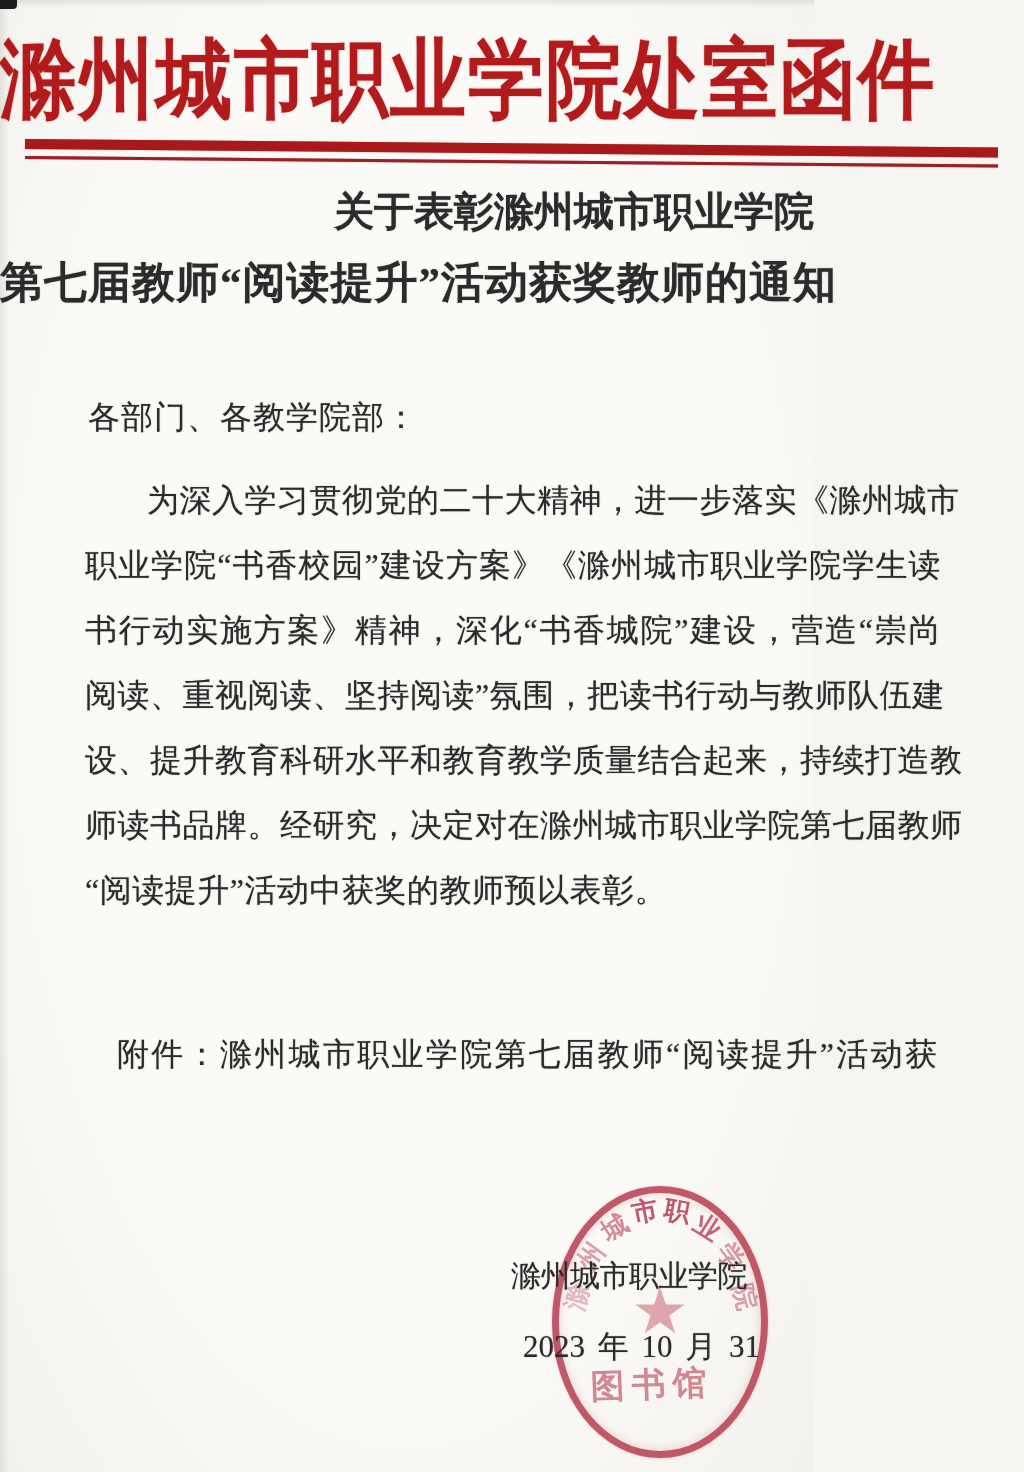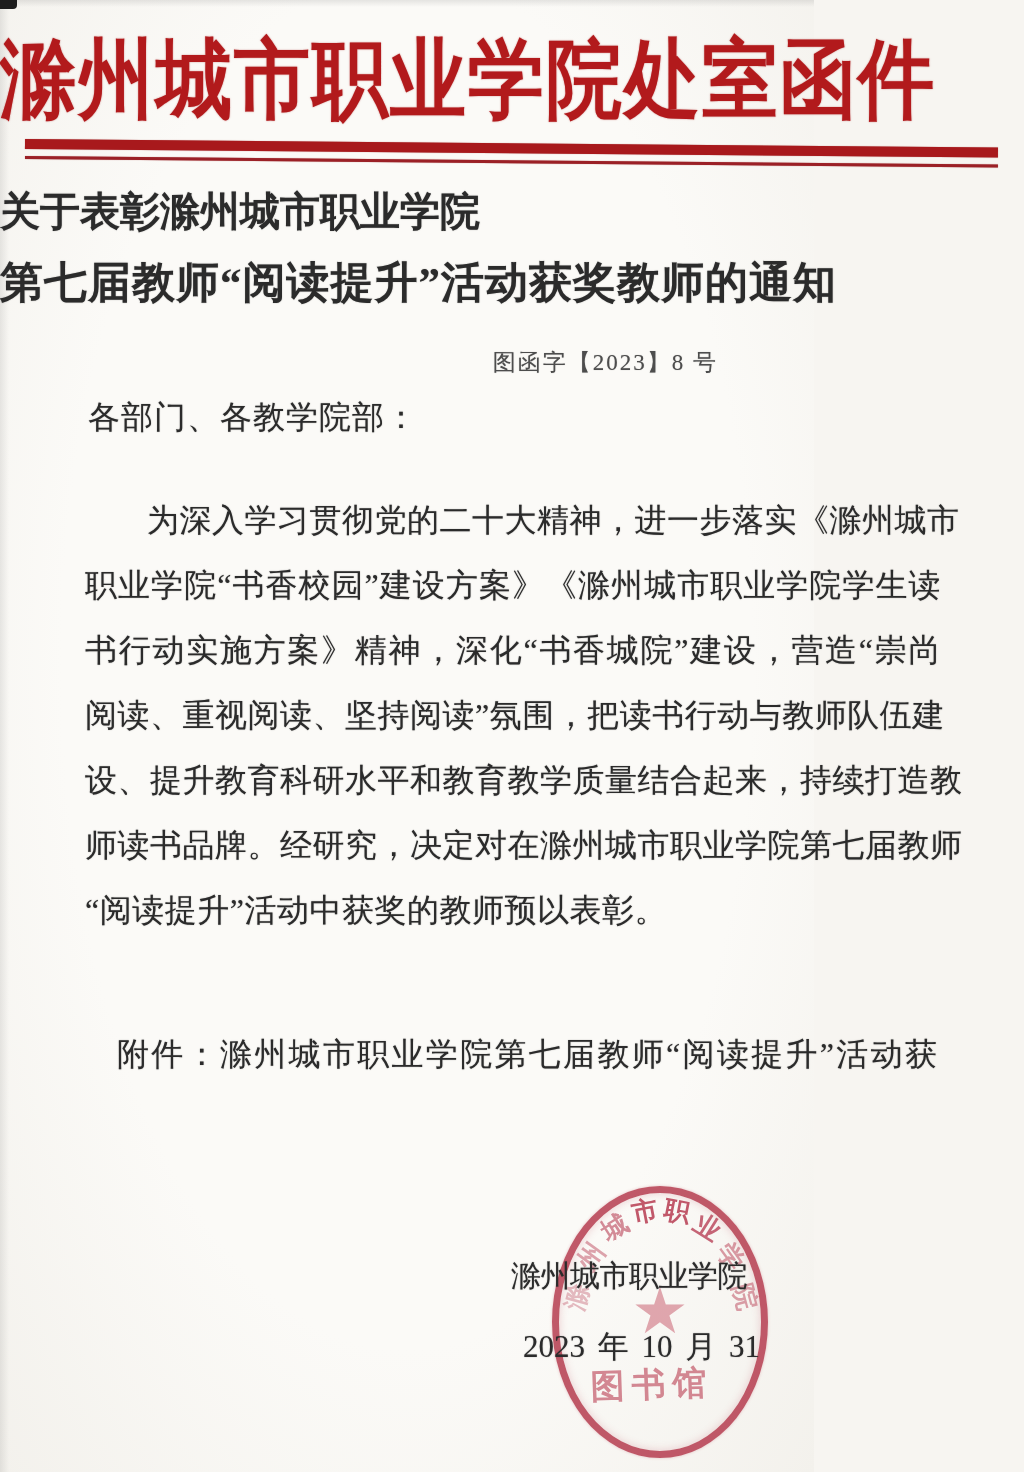--- a/index.html
+++ b/index.html
@@ -32,36 +32,36 @@
   .rule{
     position:absolute;left:25px;width:973px;background:#a8191c;
     transform:rotate(.5deg);transform-origin:left center;
     box-shadow:0 0 1px rgba(140,20,22,.6);
   }
   .rule-thick{top:139px;height:10px;}
   .rule-thin{top:156px;height:3px;background:#9b2026;}
   
   .ink{color:#2b2b2b;text-shadow:0 0 1.2px rgba(35,35,35,.45);}
   .notice-title{
-    position:absolute;left:0;right:0;text-align:left;
+    position:absolute;left:0;right:0;text-align:right;
     font-weight:700;white-space:nowrap;
   }
   .notice-title-1{top:184px;font-size:40px;}
   .notice-title-2{top:254px;font-size:43px;letter-spacing:1px;}
   .doc-number{
     position:absolute;right:96px;top:347px;
     font-size:23px;color:#4d4d4d;letter-spacing:2px;
     text-shadow:0 0 1px rgba(60,60,60,.4);
   }
   
   .salutation{
     position:absolute;left:88px;top:396px;
     font-size:32px;letter-spacing:1px;
   }
-  .body-block{position:absolute;left:85px;top:488px;width:856px;}
+  .body-block{position:absolute;left:85px;top:468px;width:856px;}
   .body-line{
     font-size:32px;line-height:65px;height:65px;
     text-align:justify;text-align-last:justify;
     white-space:nowrap;letter-spacing:.5px;
   }
   .body-line.first{text-indent:62px;}
   .body-line.last{text-align:left;text-align-last:left;}
   .attachment-block{position:absolute;left:55px;top:1022px;width:886px;}
   .attachment-line-1{
     margin-left:30px;width:852px;
@@ -124,21 +124,20 @@
   <div class="corner-chip"></div>
 
   <div class="header-title">滁州城市职业学院处室函件</div>
 
   <div class="rule rule-thick"></div>
   <div class="rule rule-thin"></div>
 
   <div class="notice-title notice-title-1 ink">关于表彰滁州城市职业学院</div>
   <div class="notice-title notice-title-2 ink">第七届教师“阅读提升”活动获奖教师的通知</div>
 
-  <div class="doc-number">图函字【2023】8 号</div>
 
   <div class="salutation ink">各部门、各教学院部：</div>
 
   <div class="body-block">
     <div class="body-line first ink">为深入学习贯彻党的二十大精神，进一步落实《滁州城市</div>
     <div class="body-line ink">职业学院“书香校园”建设方案》《滁州城市职业学院学生读</div>
     <div class="body-line ink">书行动实施方案》精神，深化“书香城院”建设，营造“崇尚</div>
     <div class="body-line ink">阅读、重视阅读、坚持阅读”氛围，把读书行动与教师队伍建</div>
     <div class="body-line ink">设、提升教育科研水平和教育教学质量结合起来，持续打造教</div>
     <div class="body-line ink">师读书品牌。经研究，决定对在滁州城市职业学院第七届教师</div>

